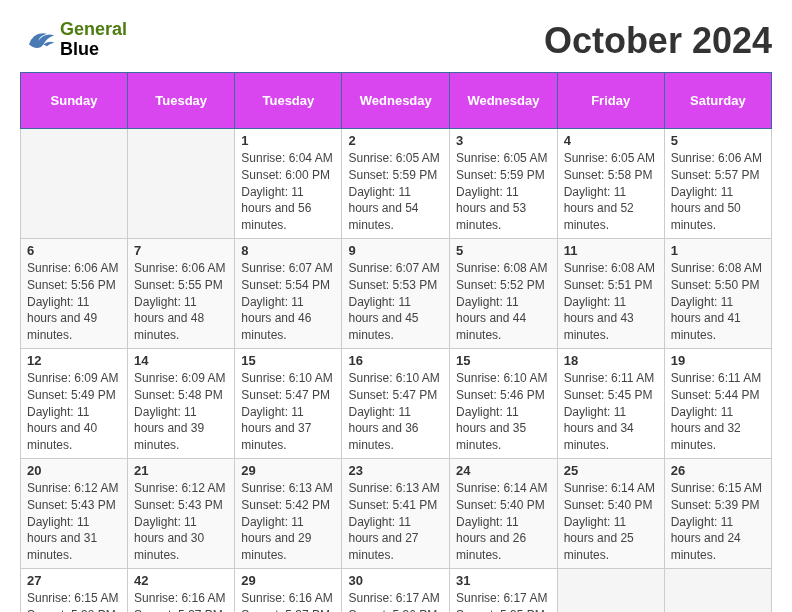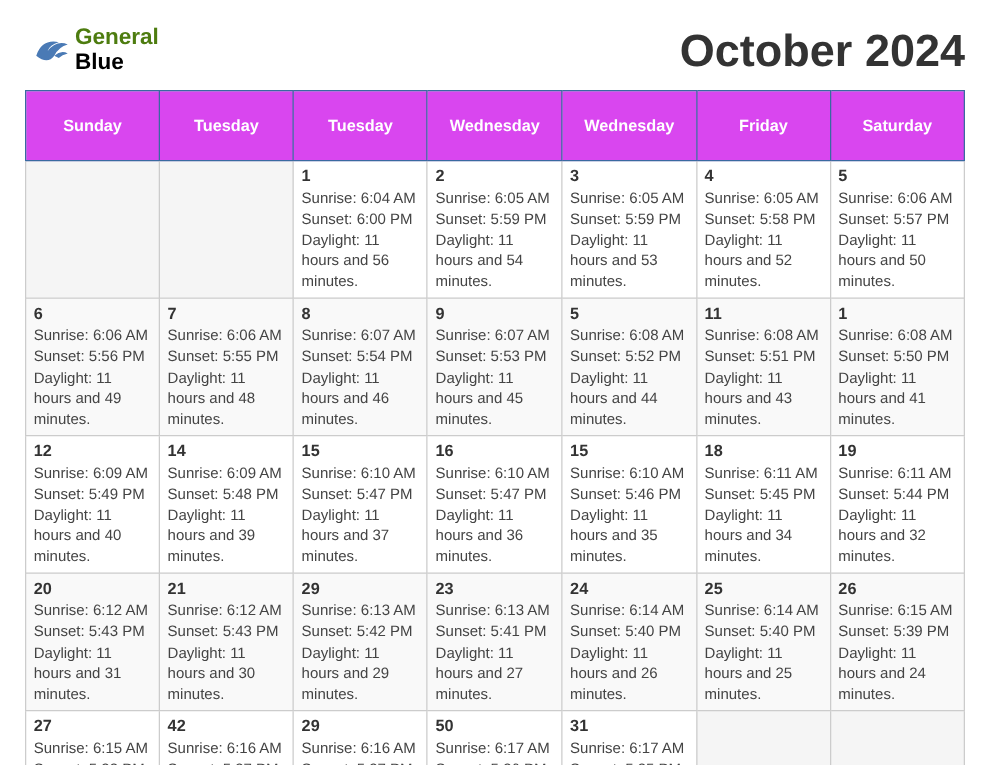--- a/index.html
+++ b/index.html
@@ -240,21 +240,21 @@
         </td>
         <td>
           <div class="day-num">42</div>
           <div class="day-info">Sunrise: 6:16 AM<br>Sunset: 5:37 PM<br>Daylight: 11 hours and 21 minutes.</div>
         </td>
         <td>
           <div class="day-num">29</div>
           <div class="day-info">Sunrise: 6:16 AM<br>Sunset: 5:37 PM<br>Daylight: 11 hours and 20 minutes.</div>
         </td>
         <td>
-          <div class="day-num">50</div>
+          <div class="day-num">30</div>
           <div class="day-info">Sunrise: 6:17 AM<br>Sunset: 5:36 PM<br>Daylight: 11 hours and 19 minutes.</div>
         </td>
         <td>
           <div class="day-num">31</div>
           <div class="day-info">Sunrise: 6:17 AM<br>Sunset: 5:35 PM<br>Daylight: 11 hours and 18 minutes.</div>
         </td>
         <td class="empty"></td>
         <td class="empty"></td>
       </tr>
     </tbody>

